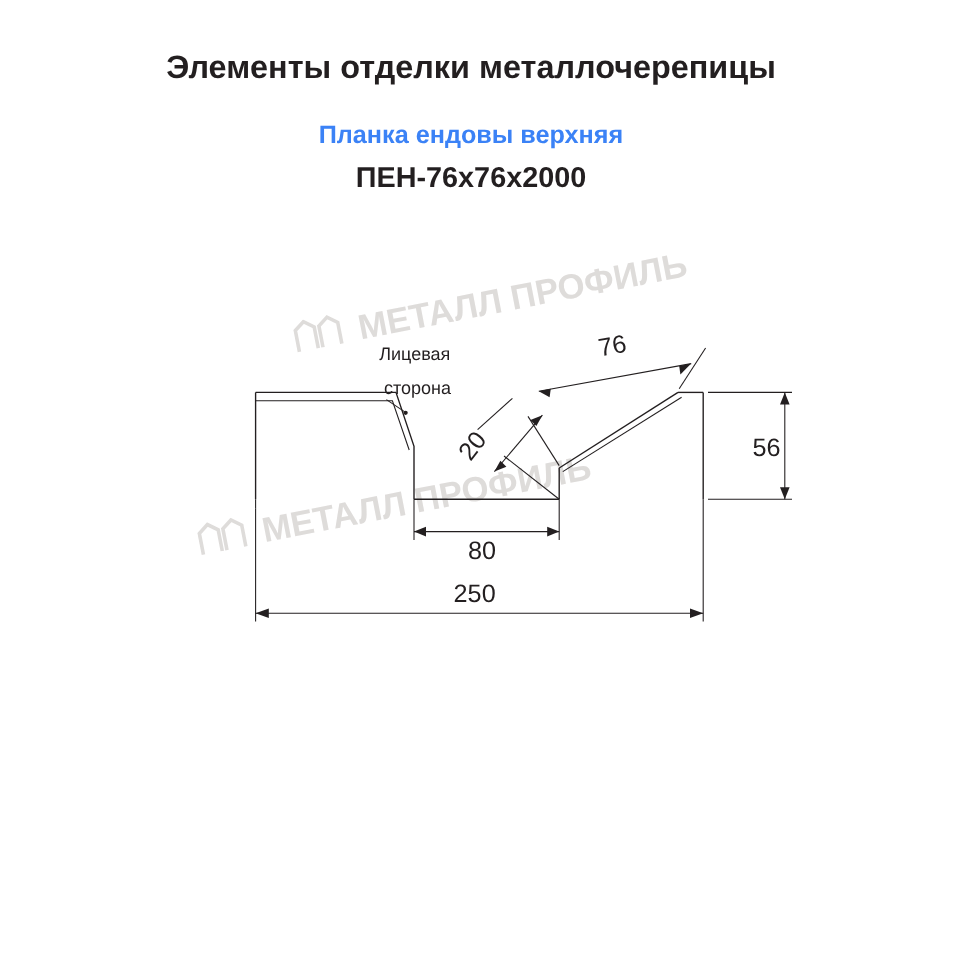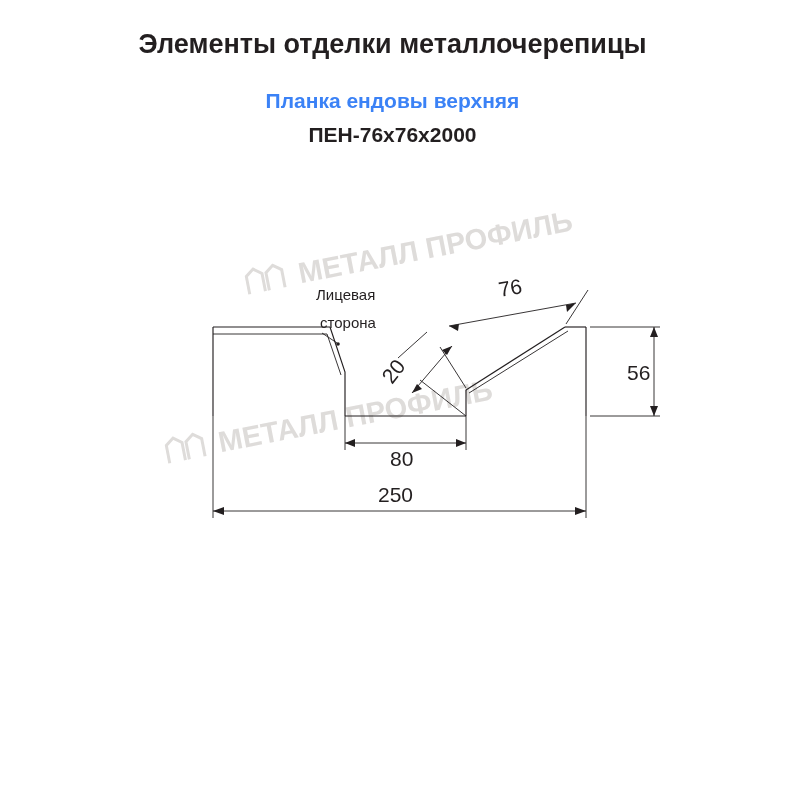--- a/index.html
+++ b/index.html
@@ -14,41 +14,41 @@
     font-family: "Liberation Sans", sans-serif;
     color: #231f20;
     overflow: hidden;
   }
   .page {
     position: absolute;
     inset: 0;
   }
   .title-block {
     position: absolute;
-    top: 28px;
+    top: 40px;
     left: 0;
     width: 785px;
     text-align: center;
   }
   .main-title {
     font-size: 27px;
     font-weight: bold;
     letter-spacing: 0px;
     line-height: 1.2;
     color: #231f20;
   }
   .sub-title {
     margin-top: 29px;
     font-size: 21px;
     font-weight: bold;
     color: #3b82f6;
   }
   .code-title {
     margin-top: 10px;
-    font-size: 21px;
+    font-size: 24px;
     font-weight: bold;
     color: #231f20;
   }
   .drawing {
     position: absolute;
     top: 200px;
     left: 0;
     width: 800px;
     height: 400px;
   }

